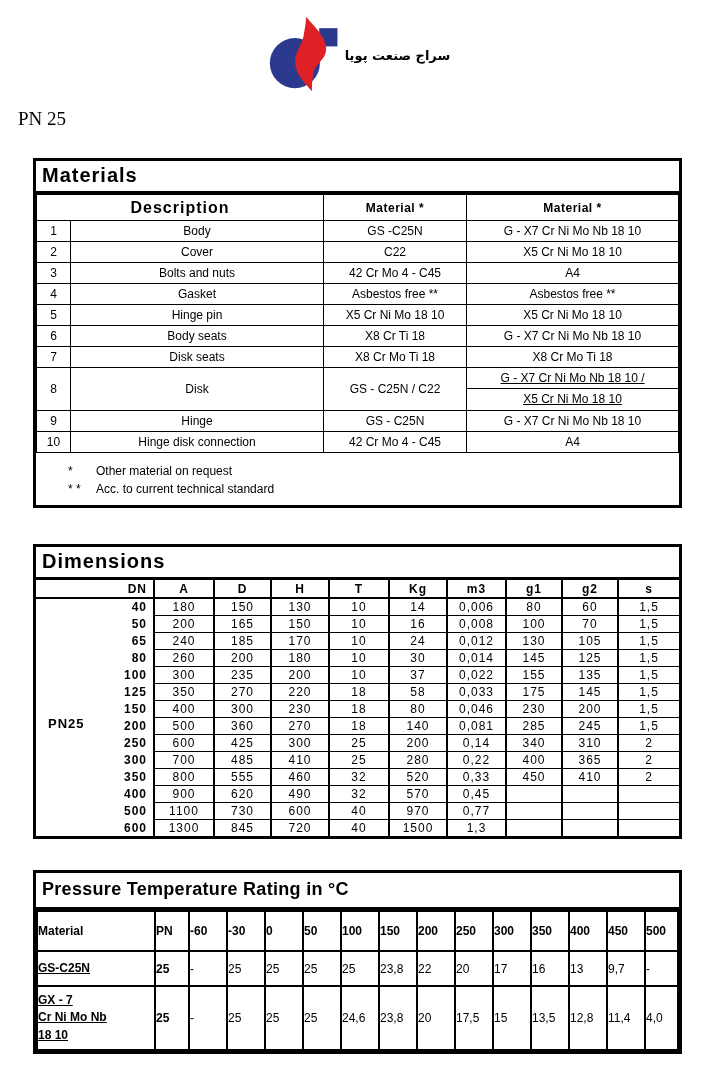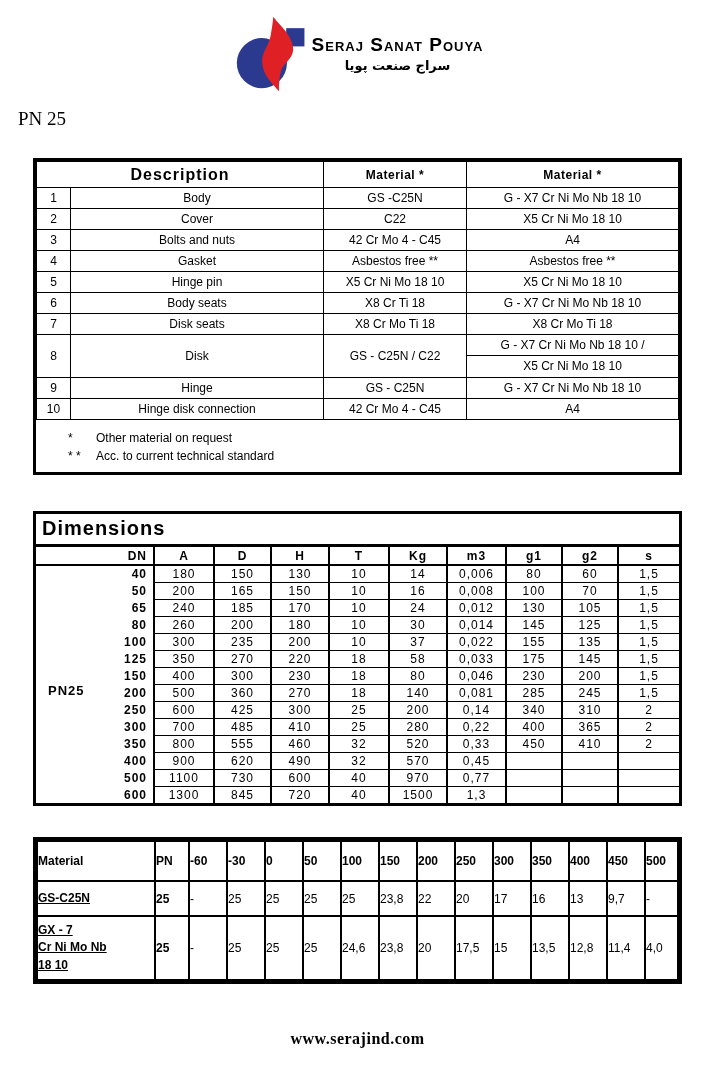--- a/index.html
+++ b/index.html
@@ -19,21 +19,21 @@
   
   .tbl { border:3px solid #000; margin:0 33px; background:#fff; }
   .tbl-title { font-size:20px; font-weight:bold; letter-spacing:1px; padding:3px 6px 4px; border-bottom:3px solid #000; }
   table { width:100%; border-collapse:collapse; table-layout:fixed; }
   
   .materials { margin-top:28px; }
   .materials th, .materials td { border:1.8px solid #000; text-align:center; vertical-align:middle; }
   .materials td { font-size:12px; height:21px; padding:1px 4px; }
   .materials .desc-h { font-size:16px; letter-spacing:1px; height:26px; }
   .materials .mat-h { font-size:12px; letter-spacing:0.5px; }
-  .materials td.split { padding:0; }
+  .materials td.split { padding:0;text-decoration:underline; }
   .materials td.split > div { padding:1px 4px; height:21px; line-height:19px; }
   .materials td.split > div:first-child { border-bottom:1.4px solid #000; }
   .footnotes { padding:7px 0 9px 32px; font-size:12px; }
   .footnote { display:flex; margin-top:4px; }
   .fn-marker { width:28px; flex:0 0 auto; }
   
   .dims { margin-top:36px; }
   .dims-wrap { position:relative; }
   .dims th, .dims td { text-align:center; vertical-align:middle; font-size:12px; letter-spacing:1px; height:17px; padding:0 2px; overflow:hidden; }
   .dims thead th { border-bottom:2px solid #000; font-weight:bold; height:18px; }
@@ -59,28 +59,28 @@
 
 <div class="page">
 
   <header class="logo-block">
     <svg class="logo-mark" viewBox="0 0 100 100" aria-hidden="true">
       <circle cx="38" cy="62" r="33" fill="#2b3a8f"></circle>
       <rect x="70" y="16" width="24" height="24" fill="#2b3a8f"></rect>
       <path d="M53,1 C63,14 77,25 79,41 C80.5,53 71,59 65.5,67 C61.5,73 60.5,85 60.5,99 C50,87 40.5,78 38.5,63 C36.5,49 47,40 49.5,26 C50.8,18.5 52.3,10 53,1 Z" fill="#df2126"></path>
     </svg>
     <div class="logo-text">
-      <div class="logo-en">Seraj Sanat Pouya</div>
       <div class="logo-fa">سراج صنعت پویا</div>
     </div>
   </header>
 
   <div class="pn-heading">PN 25</div>
 
   <section class="tbl materials">
+    <div class="tbl-title">Materials</div>
     <table>
       <colgroup>
           <col style="width:34px">
           <col style="width:253px">
           <col style="width:143px">
           <col>
         </colgroup>
       <thead>
         <tr>
           <th colspan="2" class="desc-h">Description</th>
@@ -365,20 +365,21 @@
               <td></td>
               <td></td>
             </tr>
           </tbody>
       </table>
       <div class="pn-label">PN25</div>
     </div>
   </section>
 
   <section class="tbl press">
+    <div class="tbl-title">Pressure Temperature Rating in °C</div>
     <table>
       <colgroup>
         <col style="width:118px">
           <col style="width:34px">
         <col style="width:38px">
           <col style="width:38px">
           <col style="width:38px">
           <col style="width:38px">
         <col style="width:38px">
           <col style="width:38px">

